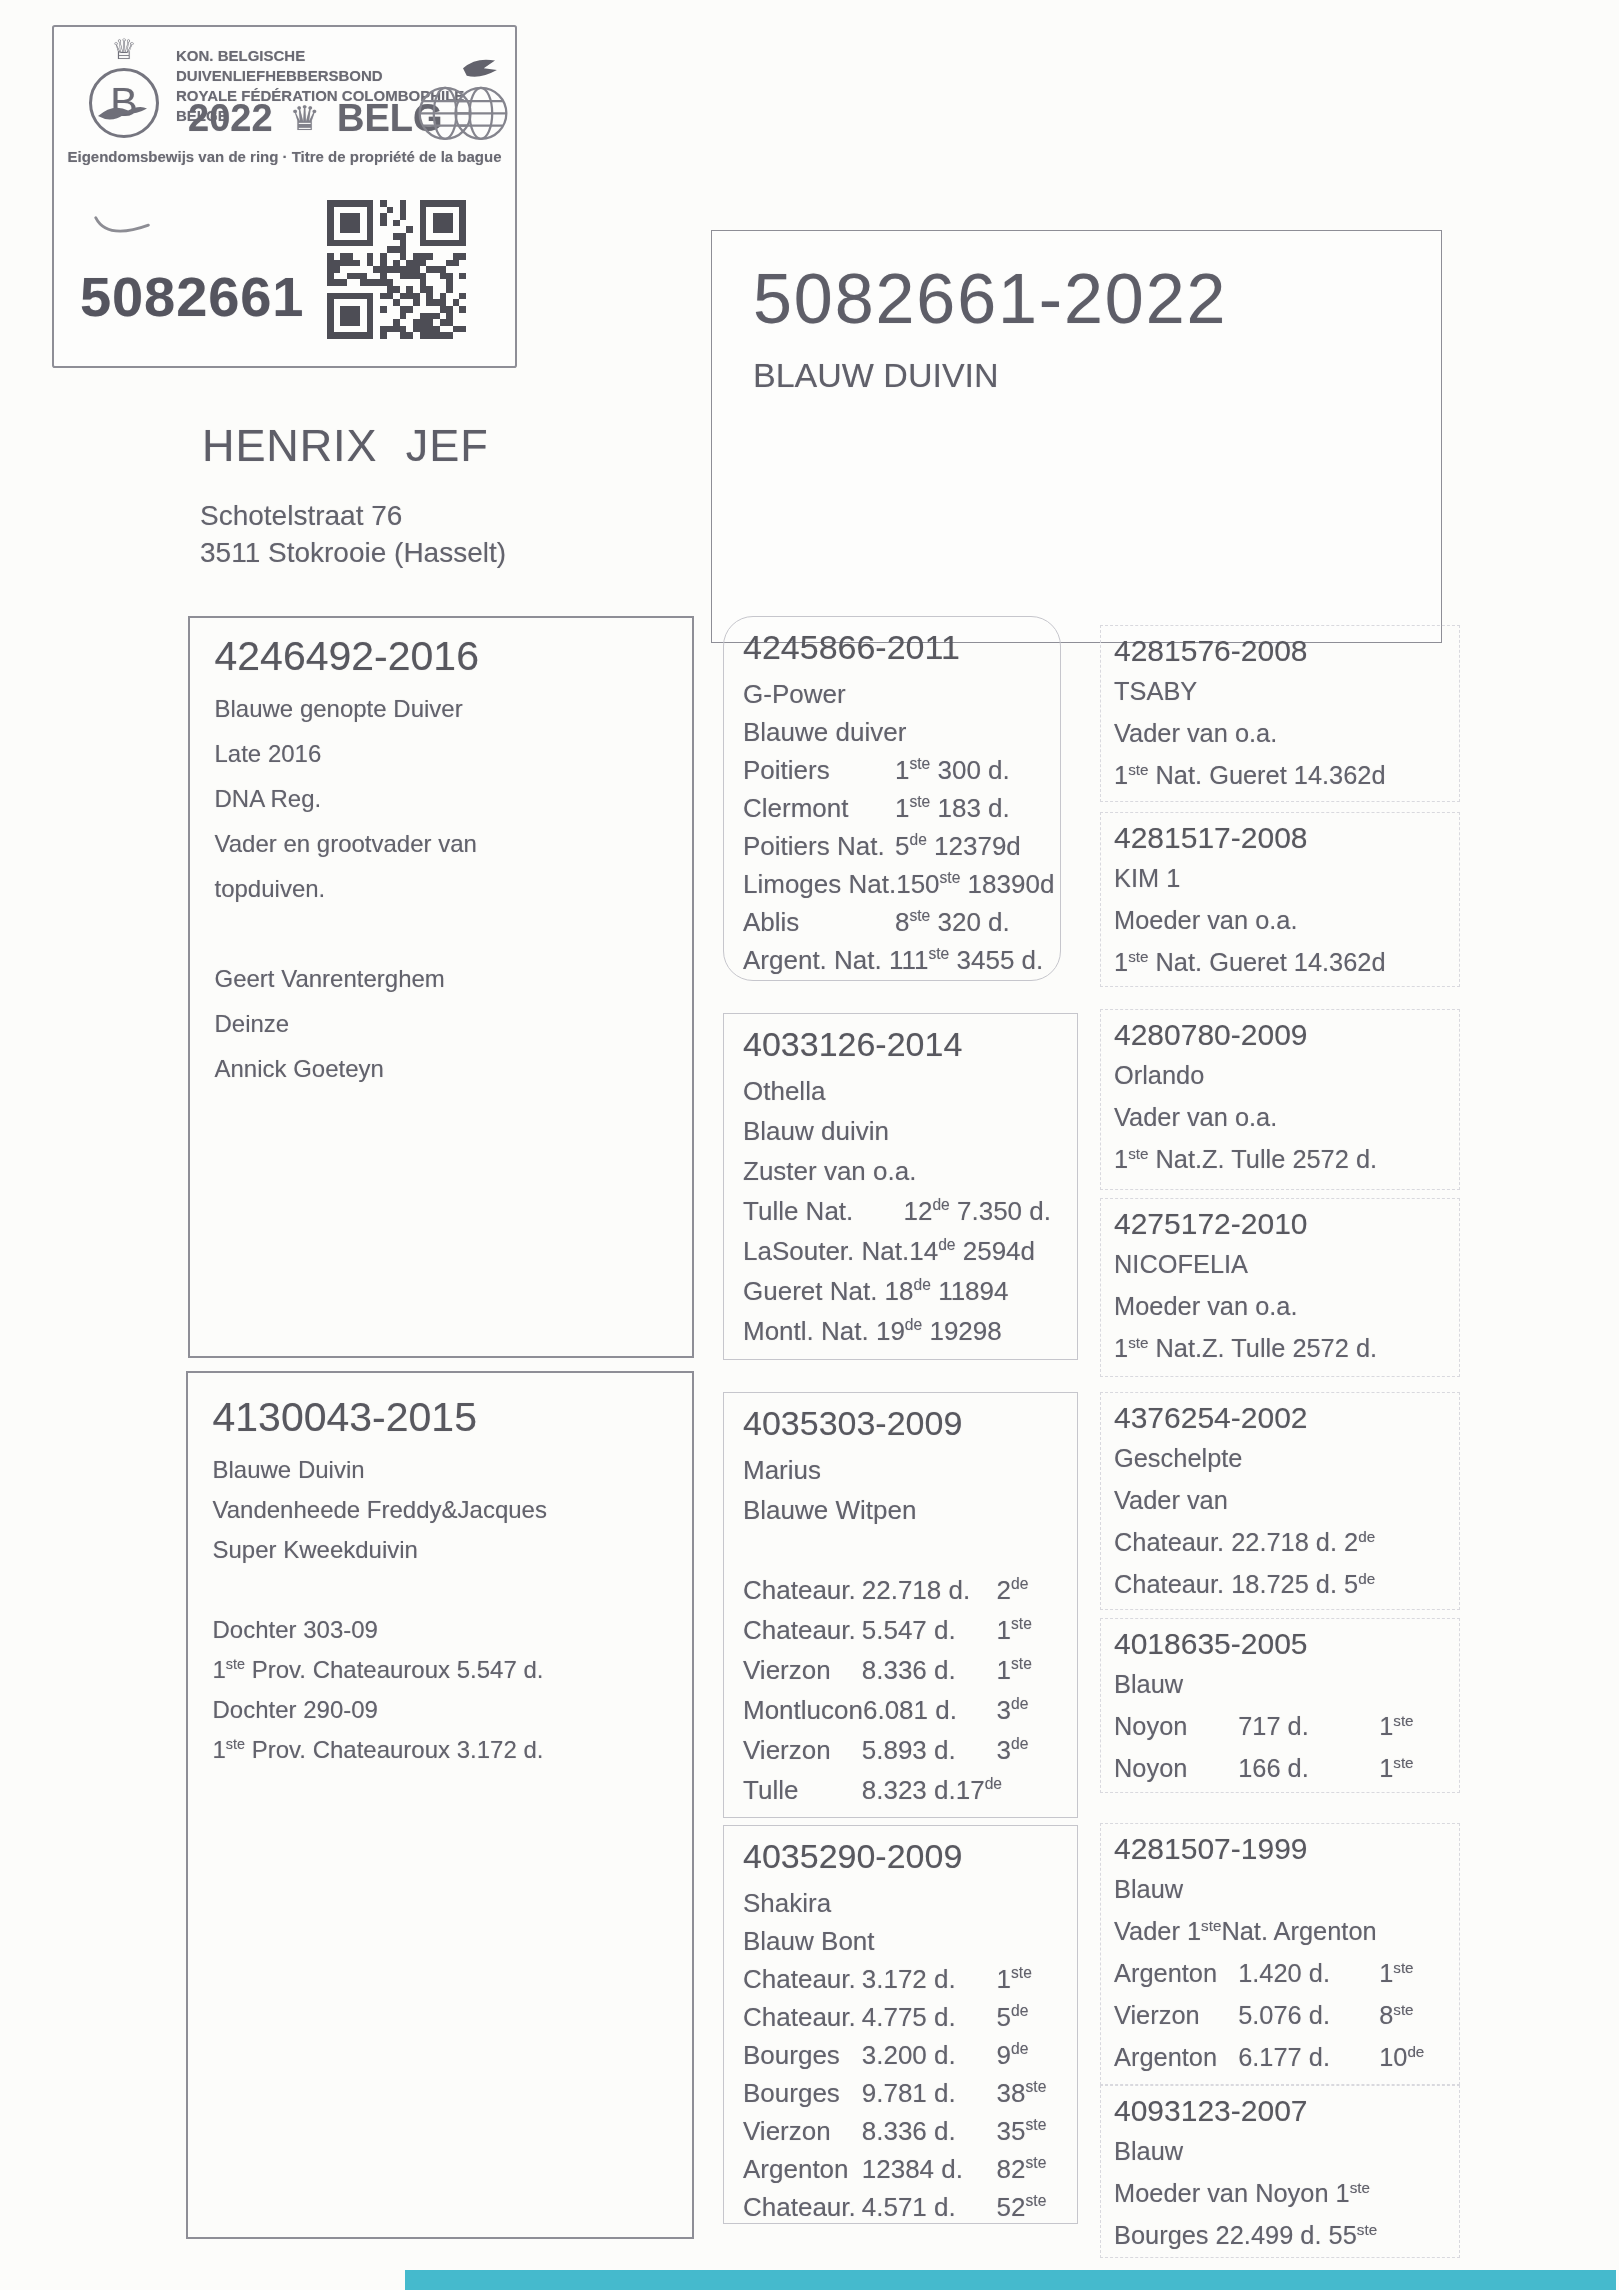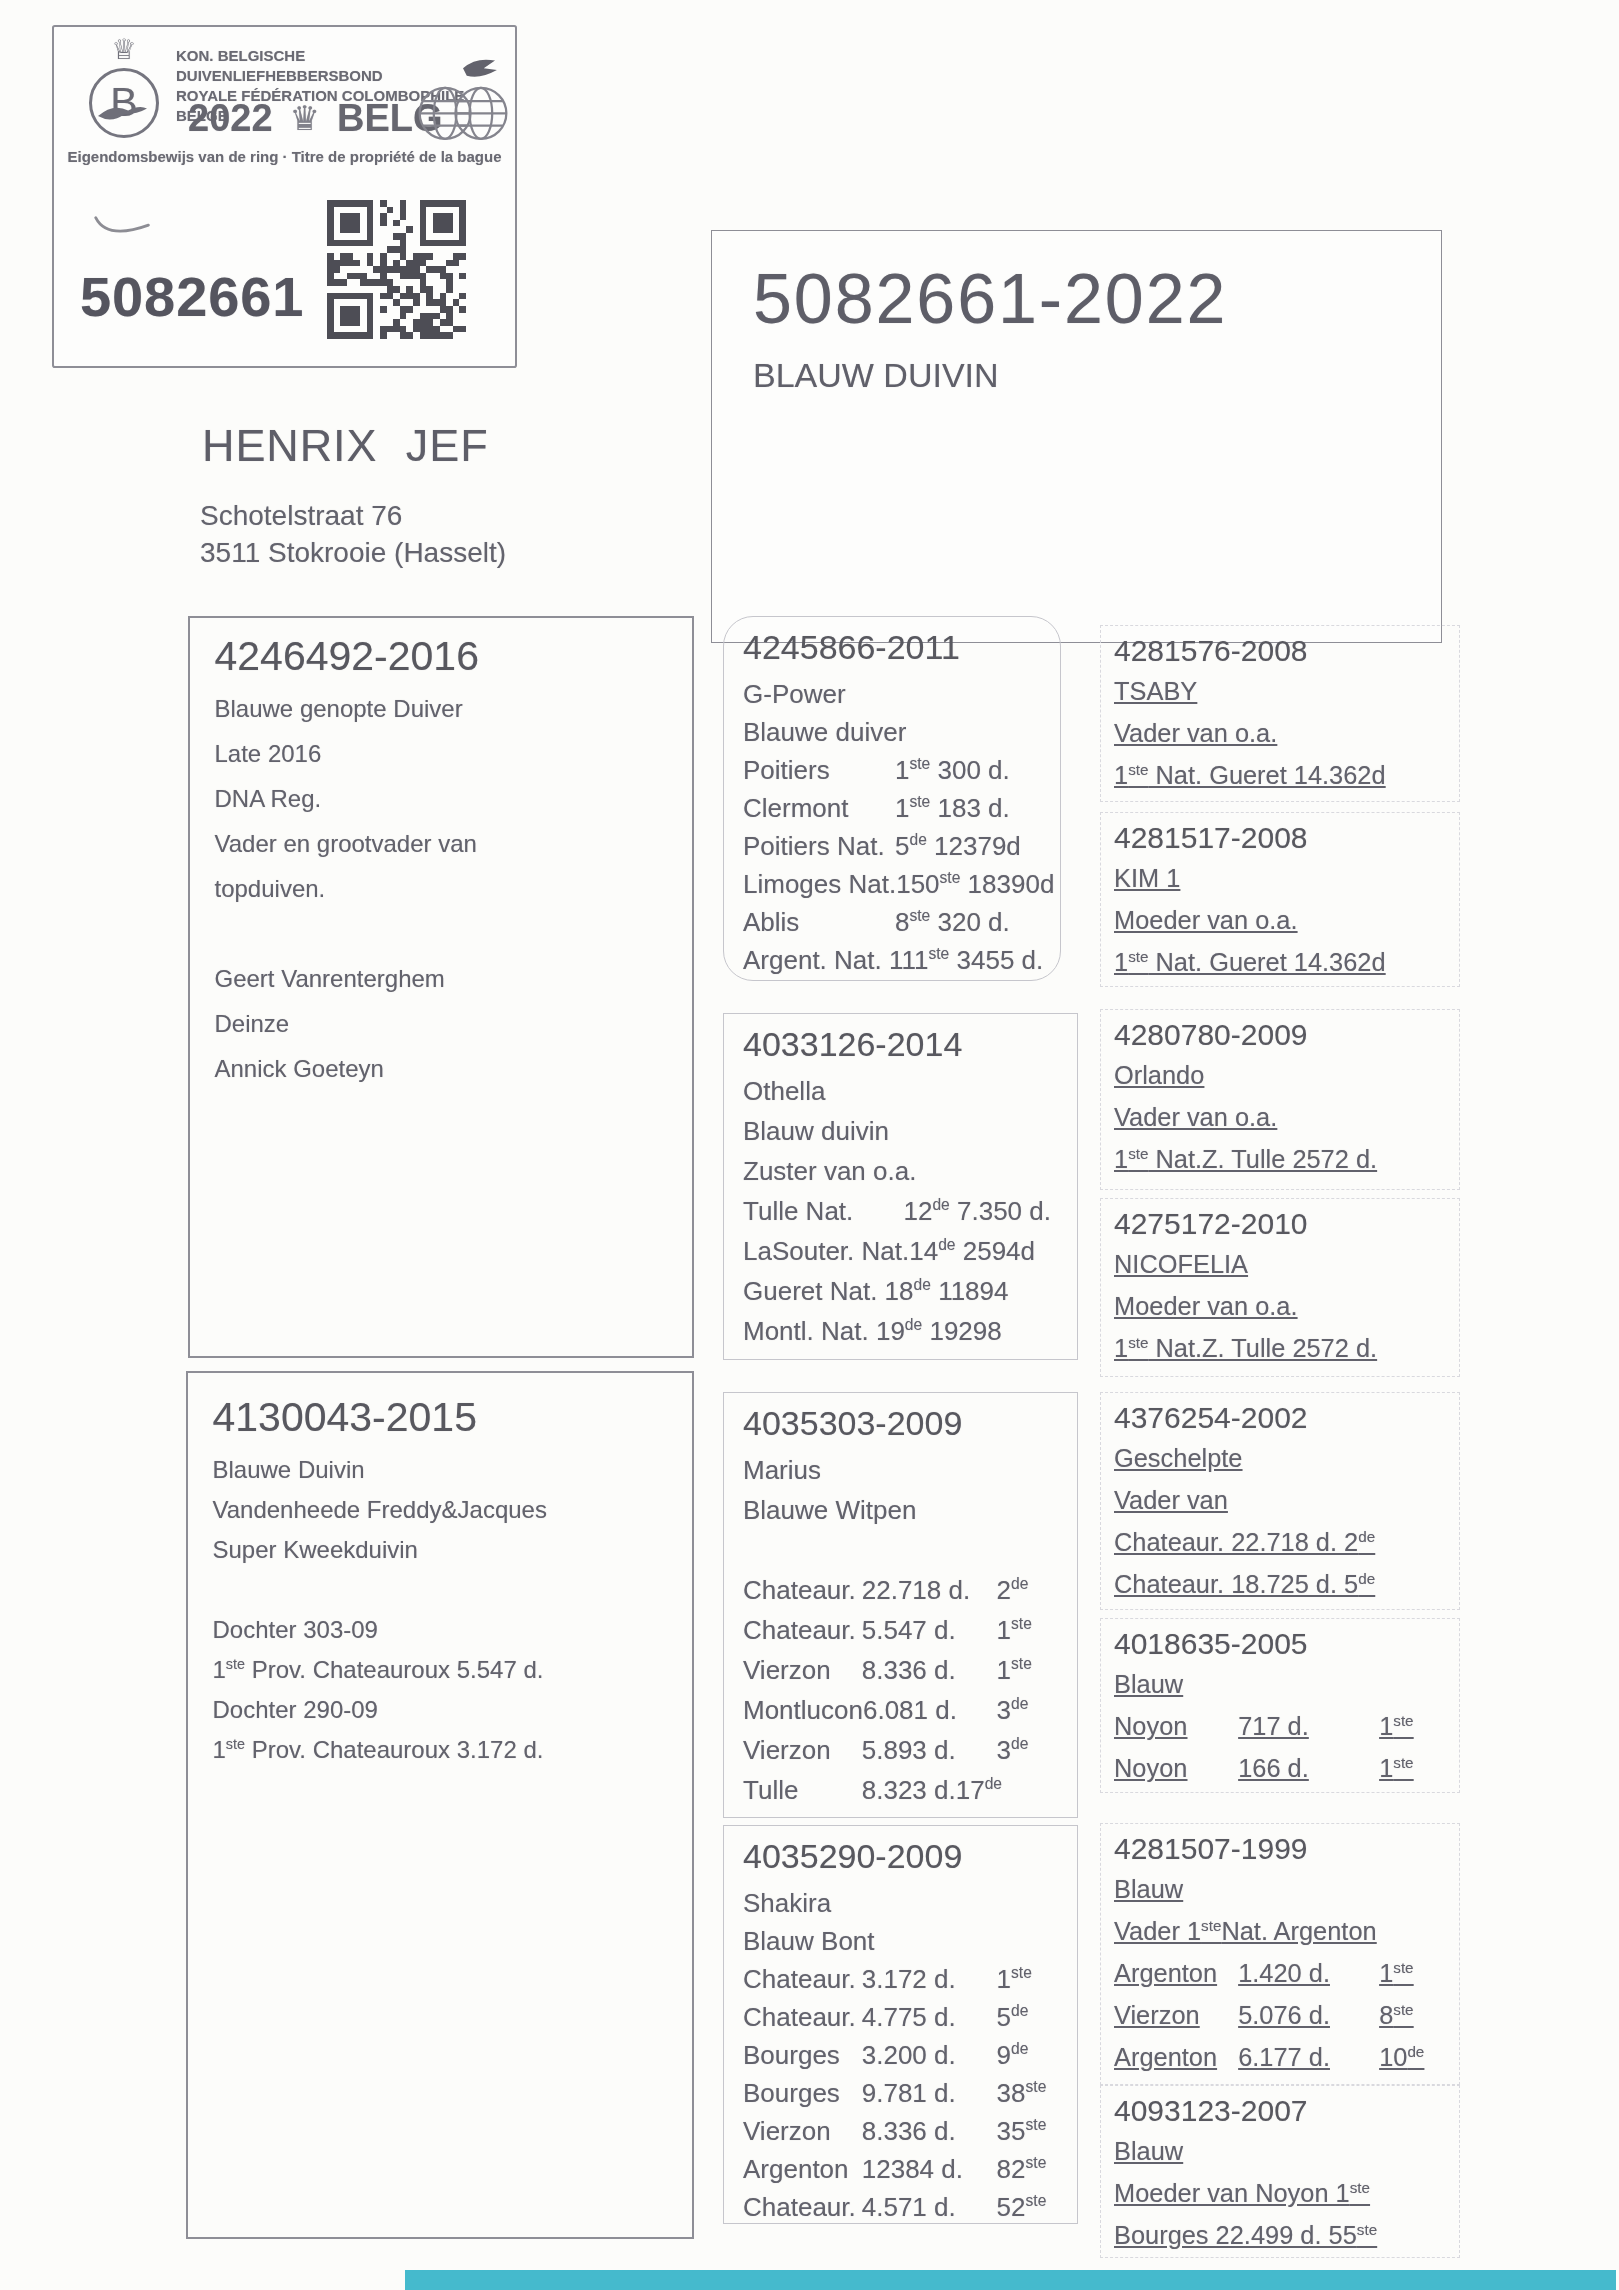--- a/index.html
+++ b/index.html
@@ -72,21 +72,21 @@
   .b-gp2{left:723px;top:1013px;width:355px;height:347px;}
   .b-gp2 .tline{min-height:40px;}
   .b-gp3{left:723px;top:1392px;width:355px;height:426px;}
   .b-gp3 .tline{min-height:40px;}
   .b-gp4{left:723px;top:1825px;width:355px;height:399px;}
   .b-gp4 .tline{min-height:38px;}
 
   .ggp{border:0.9px dashed var(--border_faint);padding:7.5px 9.4px 0 13px;}
   .ggp .ring{font-size:30px;margin-bottom:9.4px;}
   .ggp .lines{font-size:25.4px;}
-  .ggp .tline{min-height:42px;text-decoration:underline;}
+  .ggp .tline{min-height:42px;}
   .b-ggp1{left:1100px;top:625px;width:360px;height:177px;}
   .b-ggp2{left:1100px;top:812px;width:360px;height:175px;}
   .b-ggp3{left:1100px;top:1009px;width:360px;height:181px;}
   .b-ggp4{left:1100px;top:1198px;width:360px;height:179px;}
   .b-ggp5{left:1100px;top:1392px;width:360px;height:218px;}
   .b-ggp6{left:1100px;top:1618px;width:360px;height:175px;}
   .b-ggp7{left:1100px;top:1823px;width:360px;height:262px;}
   .b-ggp8{left:1100px;top:2085px;width:360px;height:173px;}
 
   .scan-bar{left:405px;top:2270px;width:1211px;height:21px;background:var(--scanner_bar);opacity:.92;}

